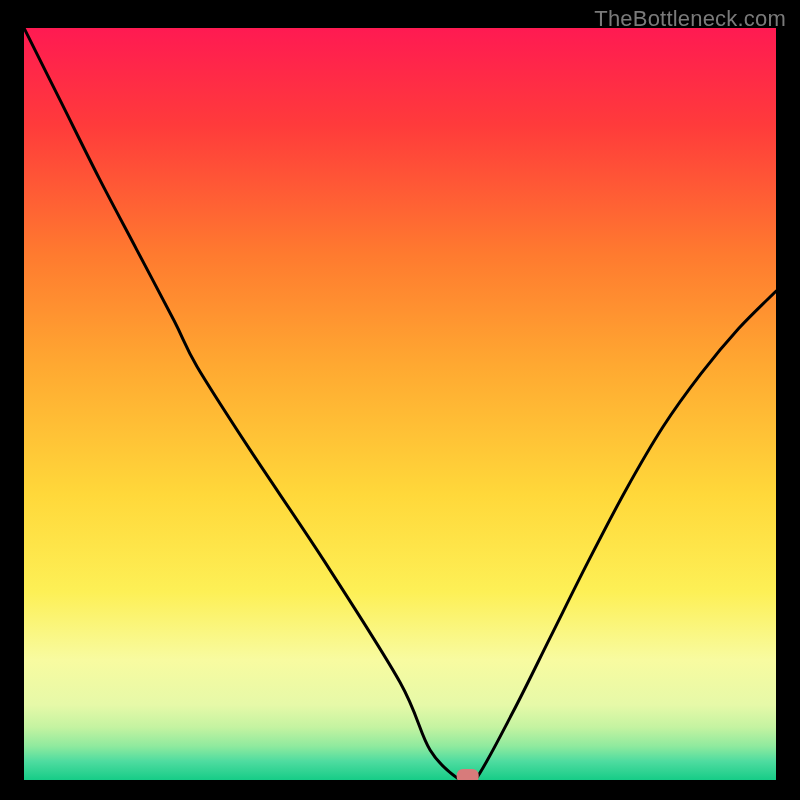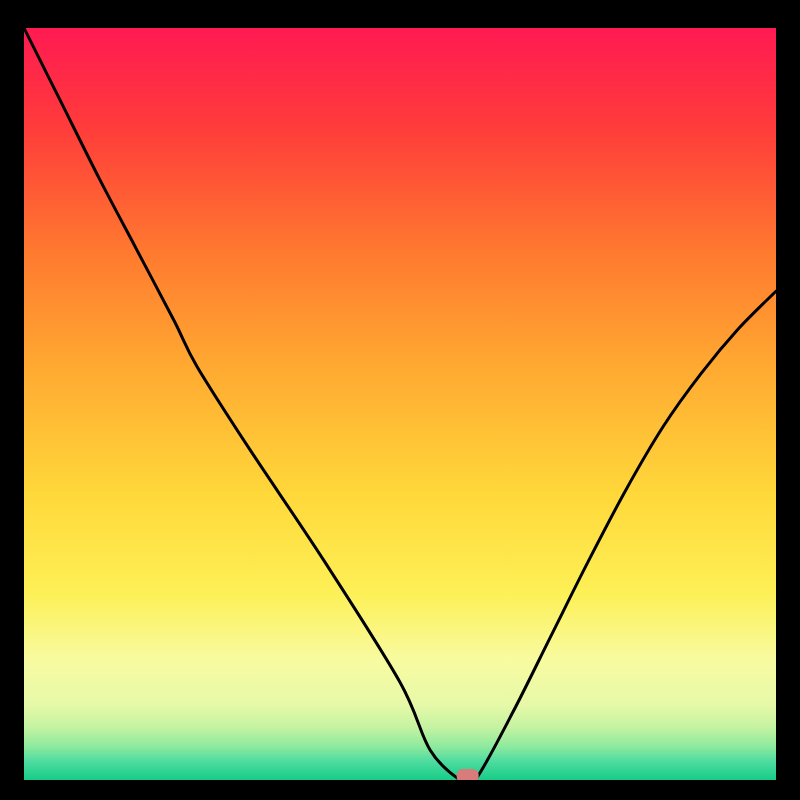--- a/index.html
+++ b/index.html
@@ -35,20 +35,21 @@
     height: 752px;
   }
   svg {
     display: block;
   }
 </style>
 </head>
 <body>
 
 <div class="frame">
+  <div class="watermark">TheBottleneck.com</div>
 
   <div class="plot-wrap">
     <svg id="chart-svg" width="752" height="752" viewBox="0 0 752 752">
       <defs>
         <linearGradient id="bg-grad" x1="0" y1="0" x2="0" y2="1">
             <stop offset="0%" stop-color="#ff1a52"></stop>
             <stop offset="13%" stop-color="#ff3b3b"></stop>
             <stop offset="30%" stop-color="#ff7a2f"></stop>
             <stop offset="45%" stop-color="#ffa931"></stop>
             <stop offset="62%" stop-color="#ffd83a"></stop>

